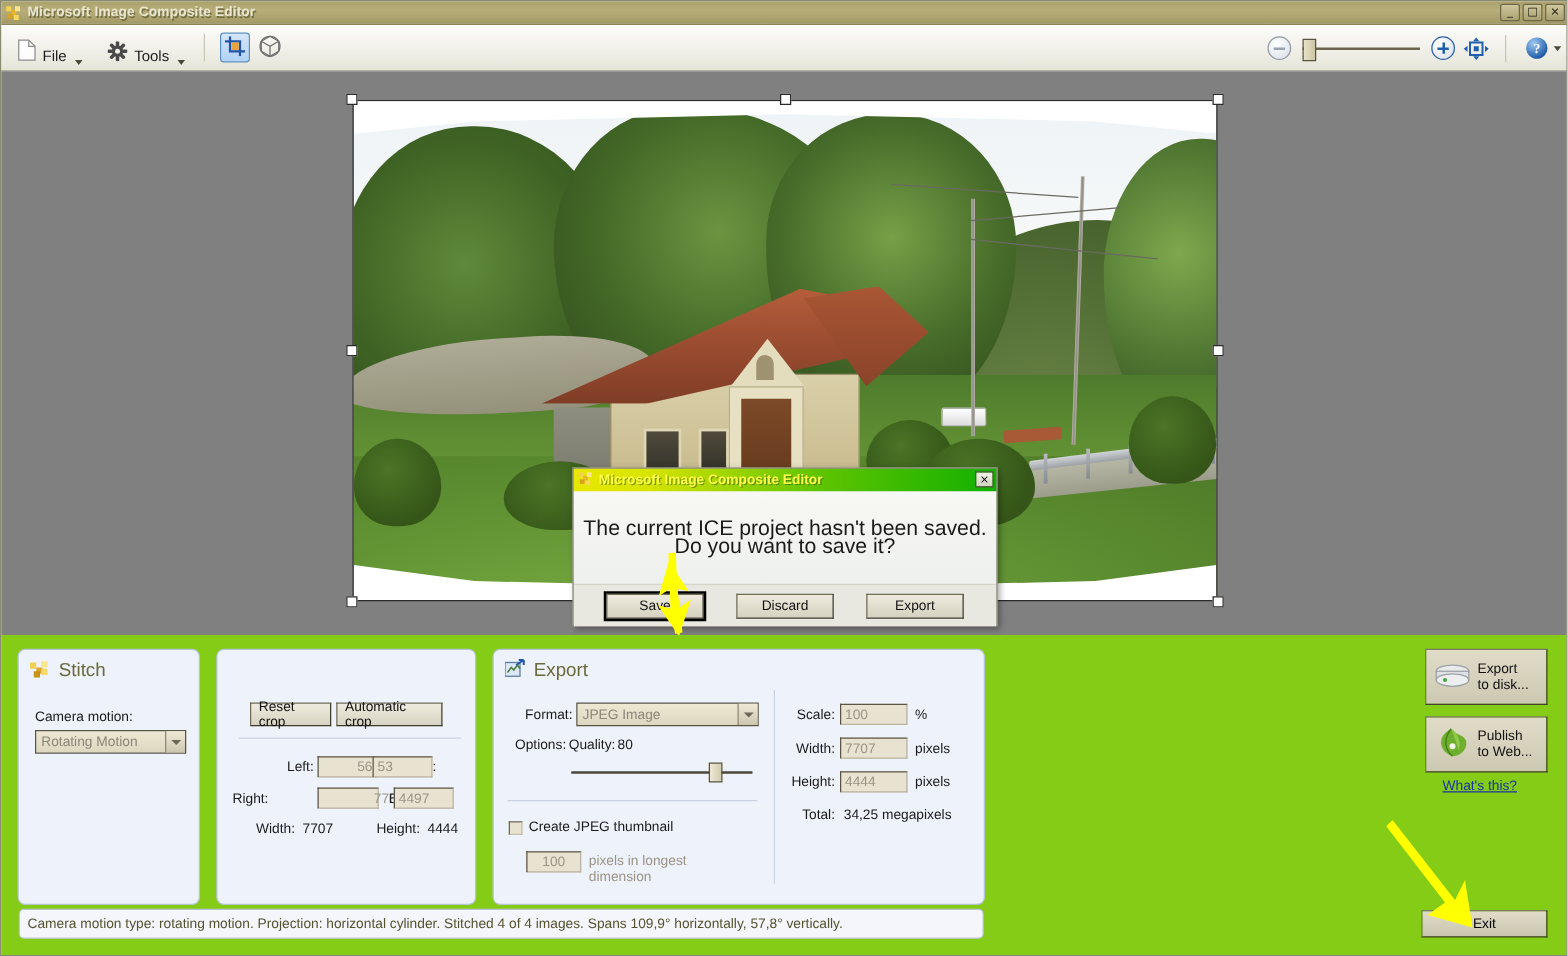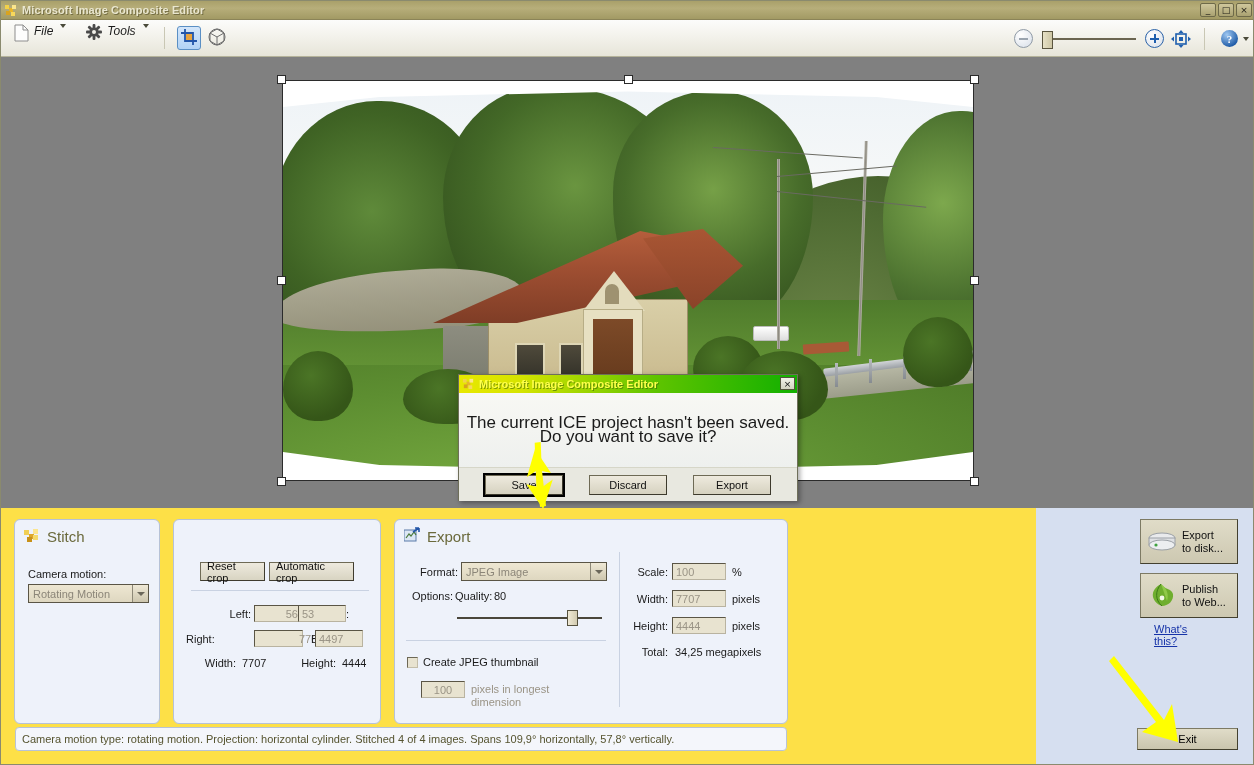--- a/index.html
+++ b/index.html
@@ -82,28 +82,27 @@
     left: 0; top: 19px;
     width: 1254px; height: 37px;
     background: linear-gradient(to bottom,#fcfcfb 0%, #f2f1ea 50%, #e7e5d9 100%);
     border-bottom: 1px solid #b5b39a;
     box-sizing: border-box;
     display: flex;
     align-items: center;
   }
   .tbitem {
     display: flex;
-    align-items: flex-start;
+    align-items: flex-end;
     height: 28px;
     padding: 0 7px;
     margin-left: 6px;
     border-radius: 3px;
     cursor: default;
     gap: 5px;
-    font-style: italic;
   }
   .tbitem .lbl { font-size: 12px; color: #1c1c1c; }
   .caret {
     width: 0; height: 0;
     border-left: 3.5px solid transparent;
     border-right: 3.5px solid transparent;
     border-top: 4px solid #4a4a3a;
     margin-left: 2px;
   }
   .tbsep {
@@ -407,22 +406,22 @@
     font-size: 11px;
     display:flex; align-items:center; justify-content:center;
     color:#111;
     position: relative;
   }
   .dbtn.default { outline: 2px solid #000; outline-offset: 0px; }
 
   
   .bottom {
     position:absolute;
-    left:0; top:507px; width:1035px; height:258px;
-    background:#fde047;
+    left:0; top:507px; width:1254px; height:258px;
+    background:#84cc16;
   }
   .panel {
     position:absolute;
     background:#eef2fa;
     border:1px solid #b6c2d6;
     border-radius:6px;
     box-sizing:border-box;
   }
   .panel-hd {
     display:flex; align-items:center; gap:7px;

